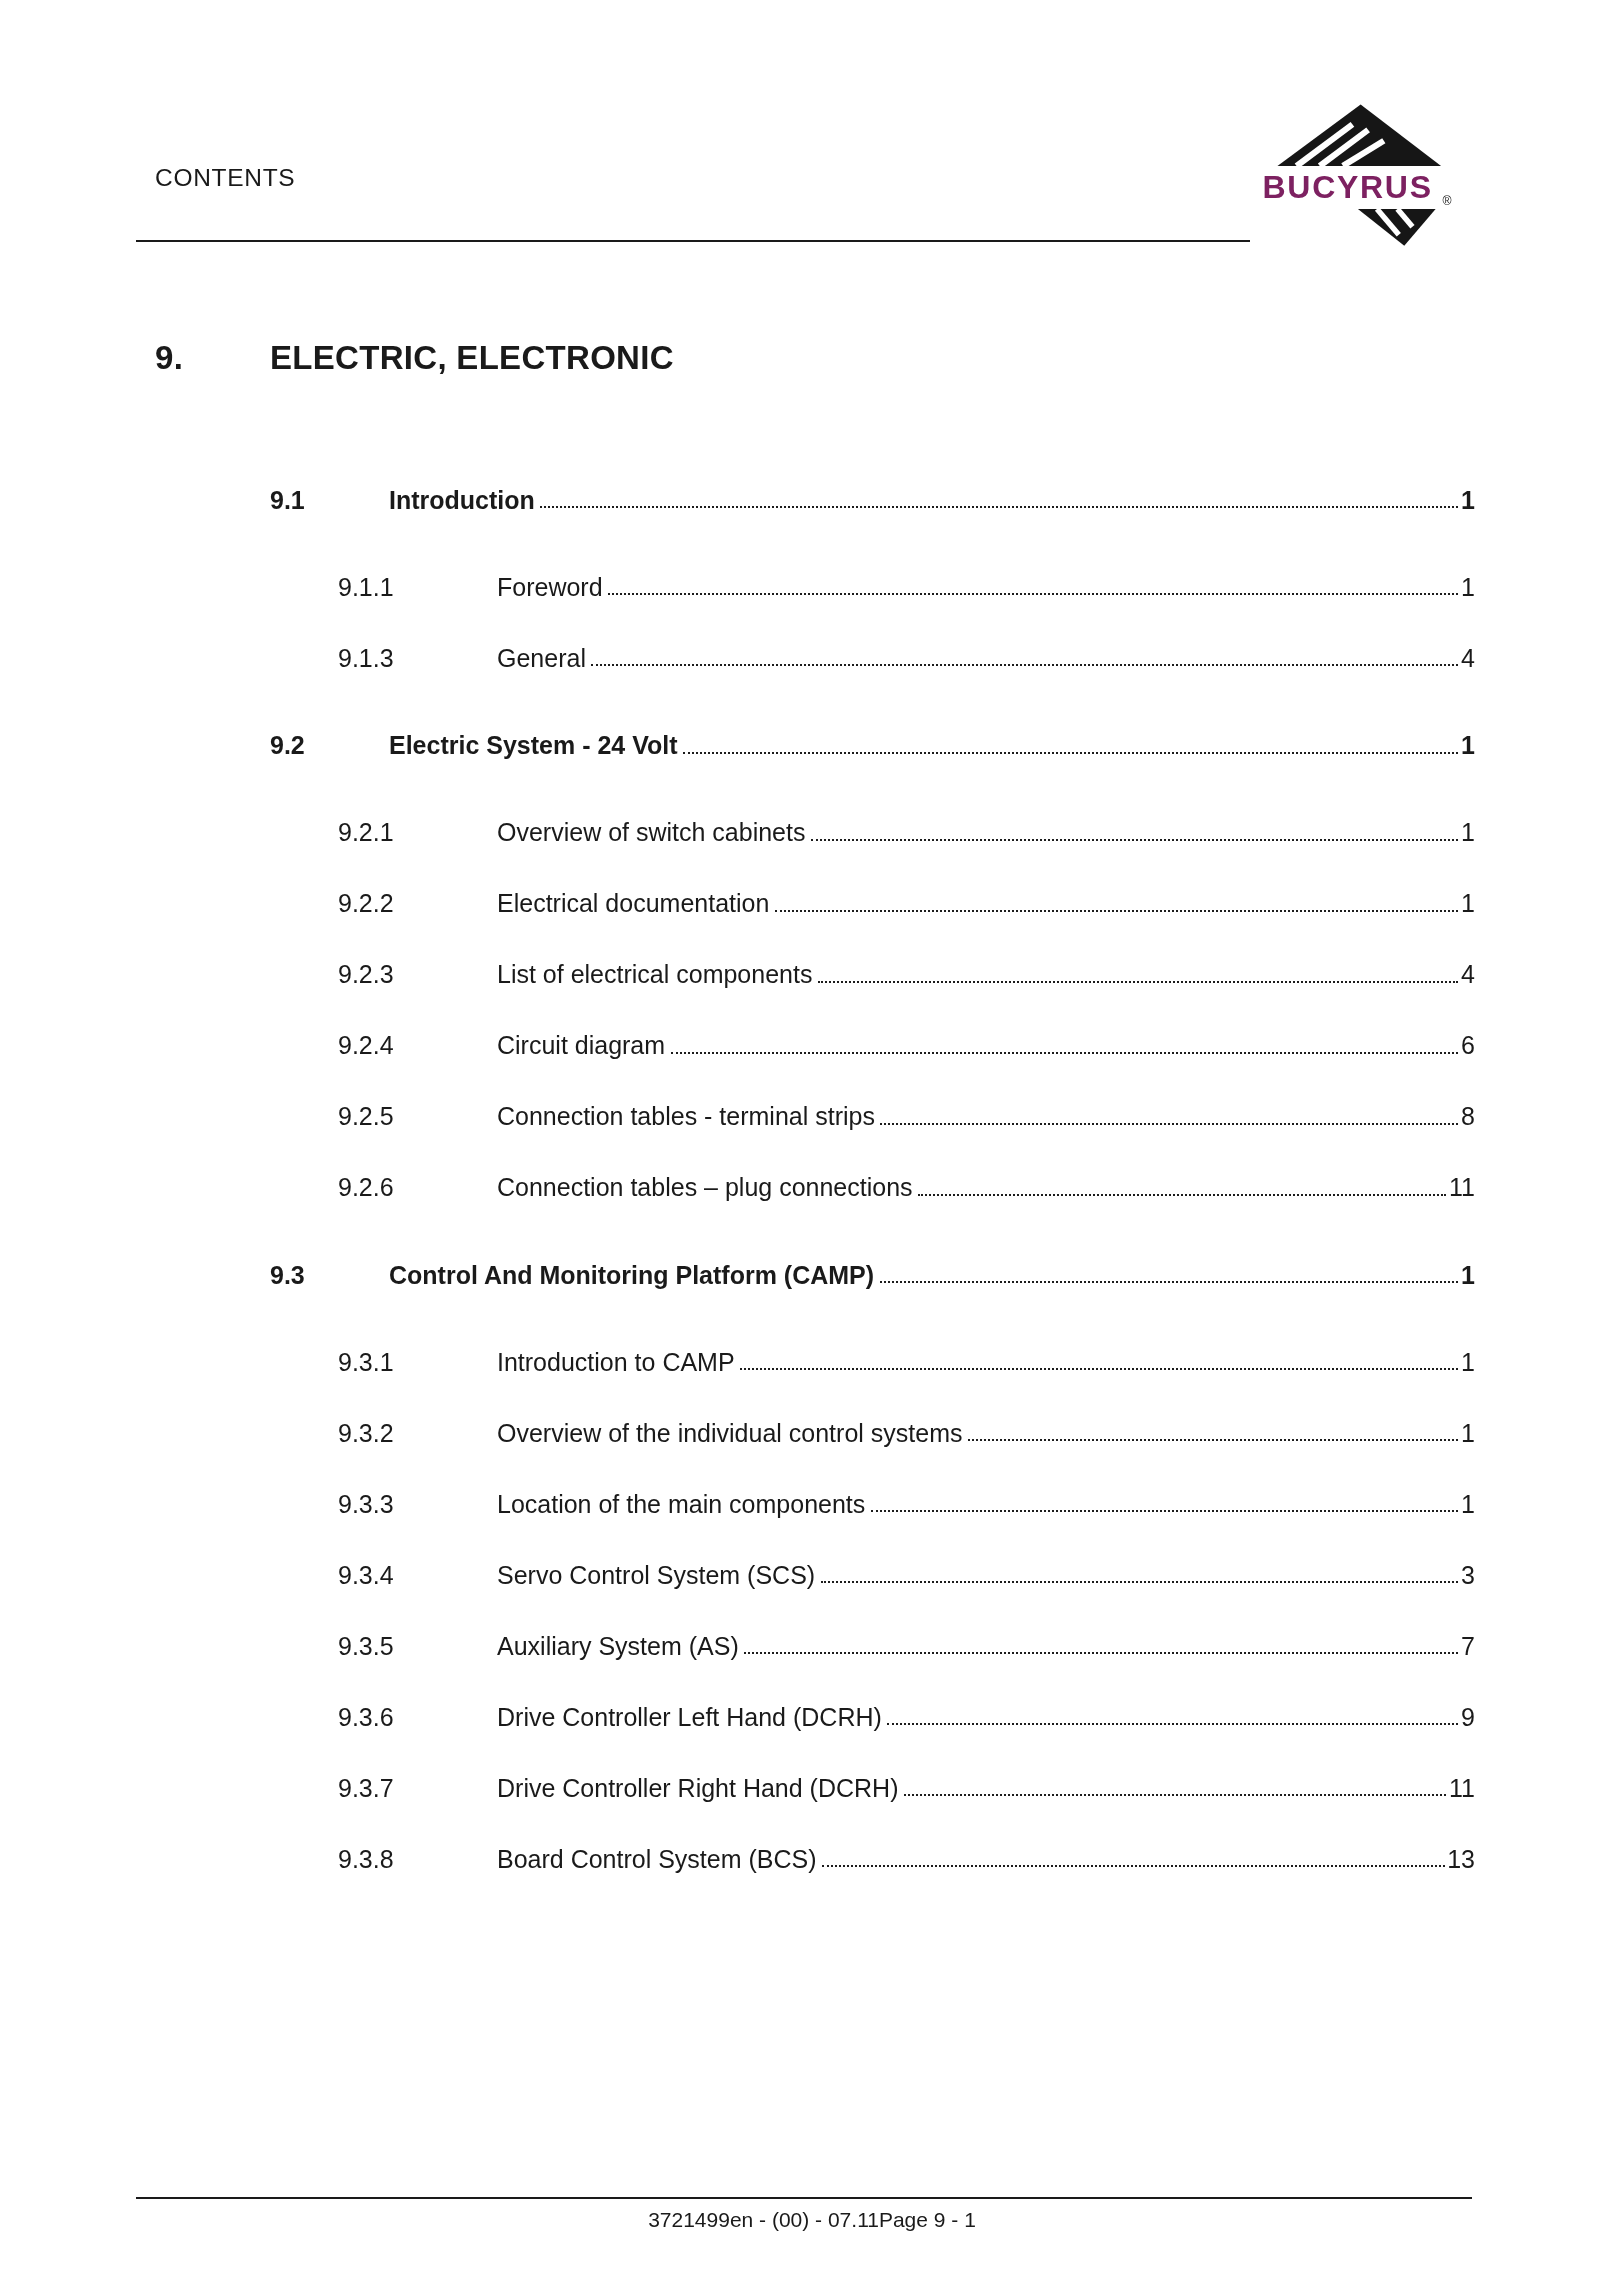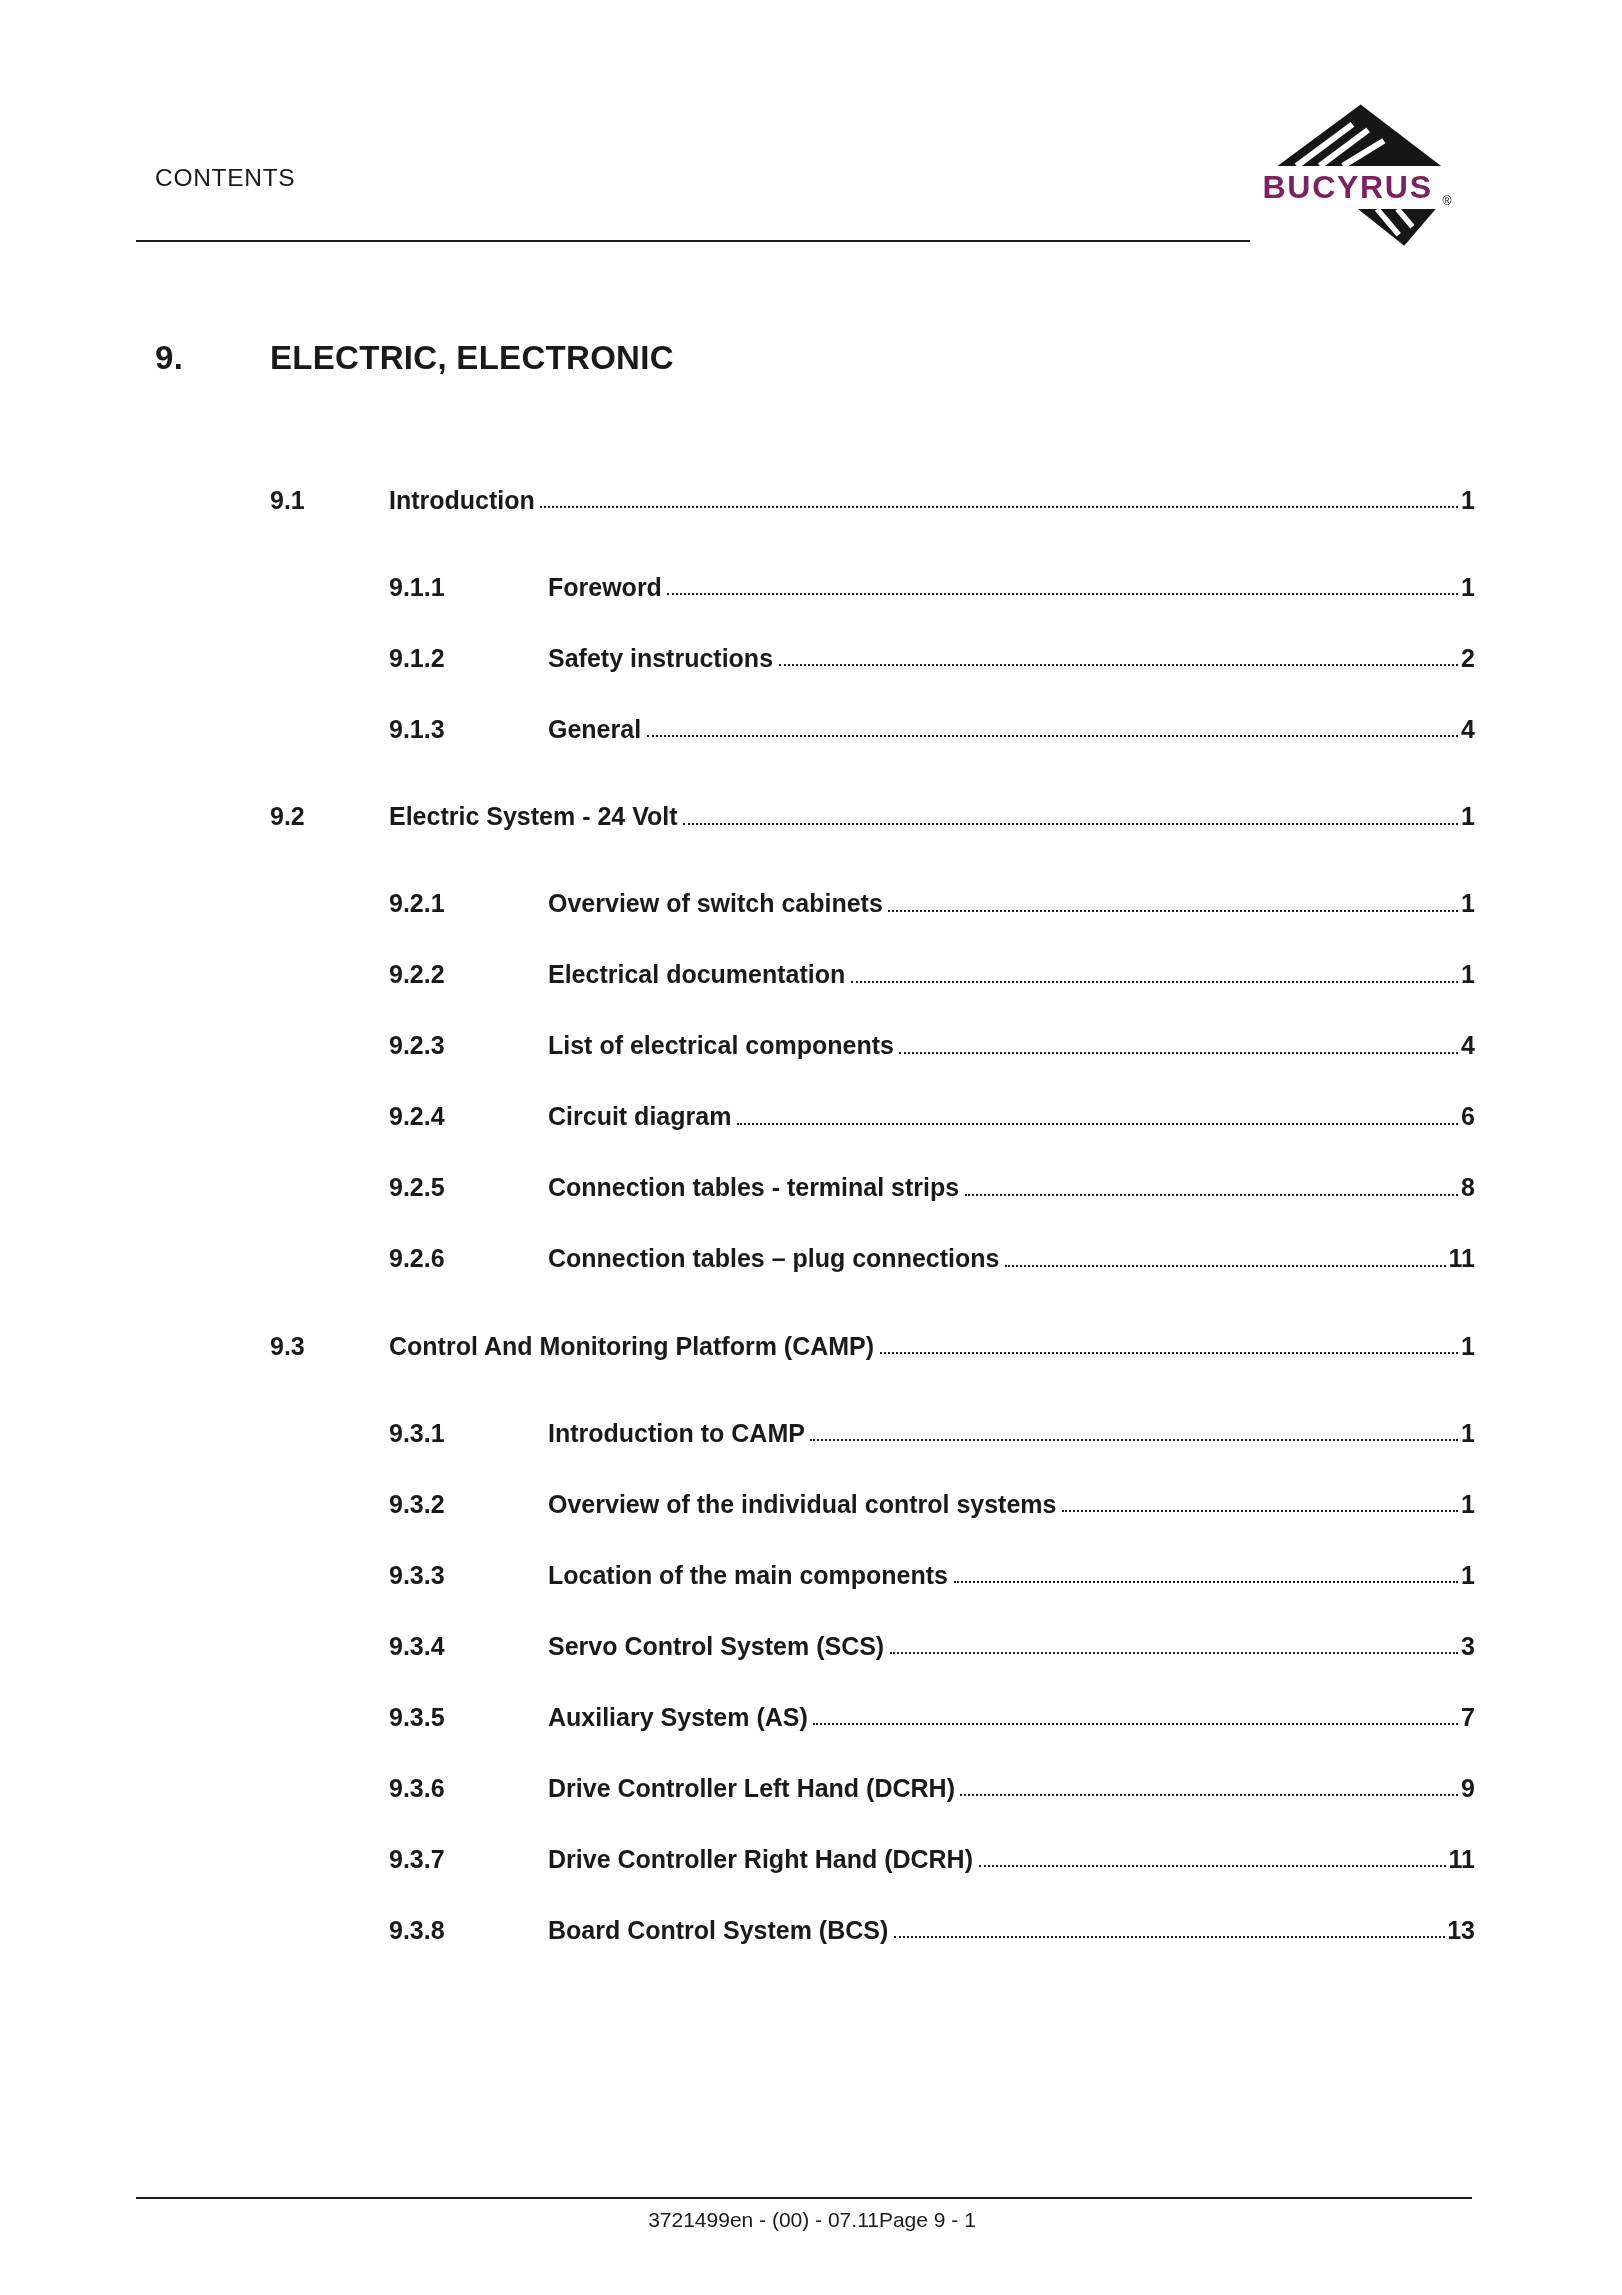--- a/index.html
+++ b/index.html
@@ -81,23 +81,22 @@
     border-bottom: 2.7px dotted #1c1c1c;
     align-self: flex-end;
     margin: 0 2.7px 6.8px 5.5px;
   }
   .toc-row .pagenum { flex: 0 0 auto; text-align: right; }
   .toc-row.level1 {
     font-weight: bold;
     margin-bottom: 57px;
   }
   .toc-row.level2 {
-    margin-left: 119px;
+    margin-left: 68px;
     margin-bottom: 41px;
-    font-weight: bold;
   }
   .toc-row.level1 .num { width: 119px; }
   .toc-row.level2 .num { width: 159px; }
 
   
   .footer-rule {
     position: absolute;
     left: 136px;
     right: 140px;
     top: 2197px;
@@ -152,26 +151,20 @@
           <span class="dots"></span>
           <span class="pagenum">1</span>
         </div>
         <div class="toc-row level2">
           <span class="num">9.1.1</span>
           <span class="title">Foreword</span>
           <span class="dots"></span>
           <span class="pagenum">1</span>
         </div>
         <div class="toc-row level2">
-          <span class="num">9.1.2</span>
-          <span class="title">Safety instructions</span>
-          <span class="dots"></span>
-          <span class="pagenum">2</span>
-        </div>
-        <div class="toc-row level2">
           <span class="num">9.1.3</span>
           <span class="title">General</span>
           <span class="dots"></span>
           <span class="pagenum">4</span>
         </div>
       </div>
       <div class="toc-section">
         <div class="toc-row level1">
           <span class="num">9.2</span>
           <span class="title">Electric System - 24 Volt</span>

